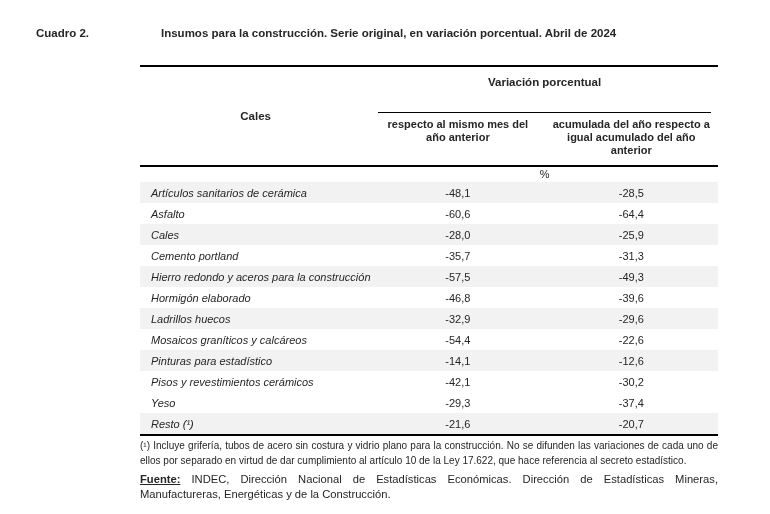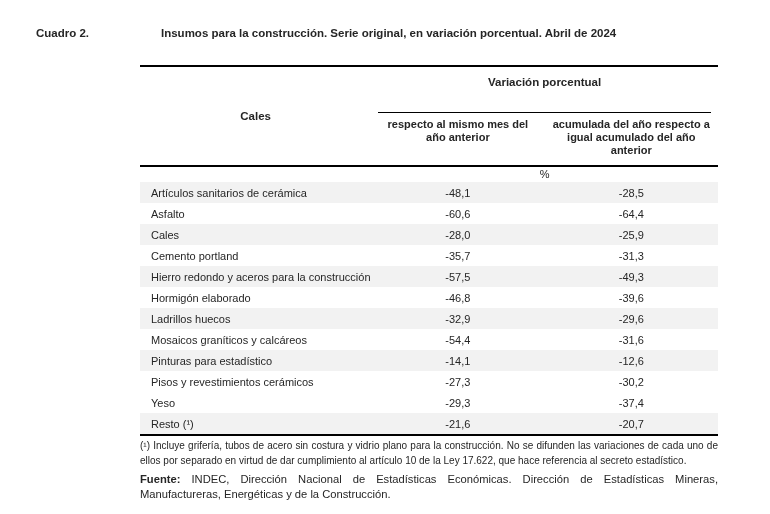--- a/index.html
+++ b/index.html
@@ -55,27 +55,27 @@
   }
 
   .unit-row { display: flex; height: 15px; }
   .unit-spacer { width: 40%; }
   .unit-label { width: 60%; text-align: center; font-size: 11px; padding-top: 1px; }
 
   .tbody { border-bottom: 2px solid var(--border); }
   .trow { display: flex; height: 21px; align-items: center; font-size: 11px; }
   .trow.stripe { background: var(--stripe); }
   .cell { overflow: hidden; white-space: nowrap; }
-  .name-cell { width: 40%; padding-left: 11px; }
+  .name-cell { width: 40%; padding-left: 11px; font-style: italic; }
   .val-cell { width: 30%; text-align: center; }
 
   
   .notes { margin-top: 2px; font-size: 10px; line-height: 15px; text-align: justify; }
   .source-p { margin-top: 4px; font-size: 11.2px; line-height: 15px; text-align: justify; }
-  .source-label { font-weight: bold; }
+  .source-label { font-weight: bold; text-decoration: underline; }
 </style>
 </head>
 <body>
 
 <div class="doc">
 
   <div class="heading">
     <div class="cuadro-label">Cuadro 2.</div>
     <div class="doc-title">Insumos para la construcción. Serie original, en variación porcentual. Abril de 2024</div>
   </div>
@@ -130,30 +130,30 @@
           <div class="cell val-cell">-39,6</div>
         </div>
         <div class="trow stripe">
           <div class="cell name-cell">Ladrillos huecos</div>
           <div class="cell val-cell">-32,9</div>
           <div class="cell val-cell">-29,6</div>
         </div>
         <div class="trow">
           <div class="cell name-cell">Mosaicos graníticos y calcáreos</div>
           <div class="cell val-cell">-54,4</div>
-          <div class="cell val-cell">-31,6</div>
+          <div class="cell val-cell">-22,6</div>
         </div>
         <div class="trow stripe">
           <div class="cell name-cell">Pinturas para estadístico</div>
           <div class="cell val-cell">-14,1</div>
           <div class="cell val-cell">-12,6</div>
         </div>
         <div class="trow">
           <div class="cell name-cell">Pisos y revestimientos cerámicos</div>
-          <div class="cell val-cell">-27,3</div>
+          <div class="cell val-cell">-42,1</div>
           <div class="cell val-cell">-30,2</div>
         </div>
         <div class="trow">
           <div class="cell name-cell">Yeso</div>
           <div class="cell val-cell">-29,3</div>
           <div class="cell val-cell">-37,4</div>
         </div>
         <div class="trow stripe">
           <div class="cell name-cell">Resto (¹)</div>
           <div class="cell val-cell">-21,6</div>

